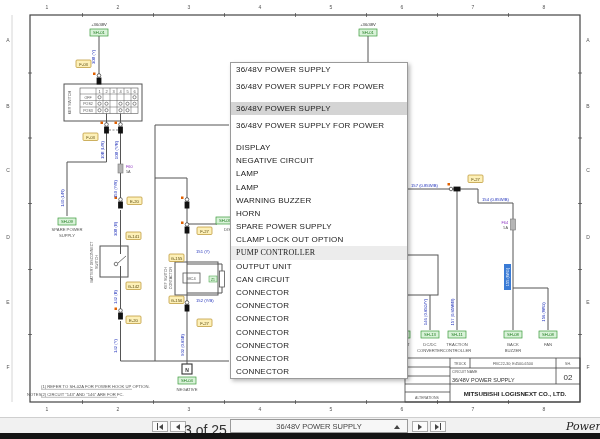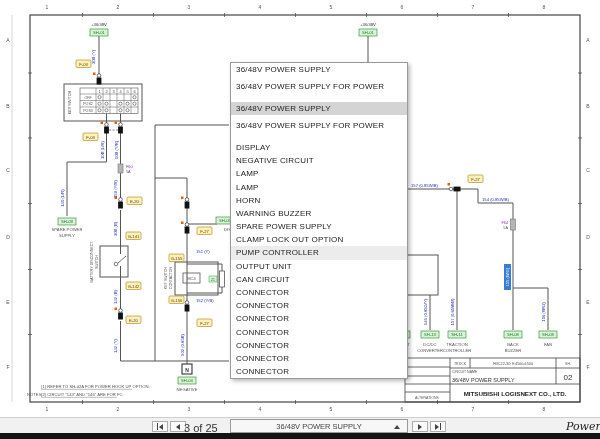--- a/index.html
+++ b/index.html
@@ -6,31 +6,31 @@
   #stage{position:relative;width:600px;height:439px;overflow:hidden;background:#ffffff;
          font-family:"Liberation Sans",sans-serif;}
   svg text{font-family:"Liberation Sans",sans-serif;}
   
   .menu{position:absolute;left:230px;top:62px;width:178px;background:#fff;
         border:1px solid #9a9a9a;box-shadow:2px 2px 4px rgba(0,0,0,.28);
         font-size:8px;color:#222;z-index:6;letter-spacing:.2px;box-sizing:border-box;}
   .mi{height:13.2px;line-height:13.2px;padding:0 14px 0 5px;white-space:nowrap;overflow:hidden;cursor:default;}
   .mi2{height:24px;line-height:18px;padding:1.8px 14px 0 5px;white-space:normal;overflow:hidden;cursor:default;}
   .sel{background:#d4d4d4;}
-  .hov{background:#ececec;}
+  .hov{background:#ececec;font-family:Liberation Serif, serif;}
   
   .toolbar{position:absolute;left:0;top:417px;width:600px;height:16px;background:#f1f1f1;
            border-top:1px solid #cfcfcf;z-index:4;}
   .tbtn{position:absolute;top:3px;width:16px;height:11px;background:#fbfbfb;border:1px solid #adadad;
         display:flex;align-items:center;justify-content:center;gap:1px;box-sizing:border-box;cursor:pointer;}
   .tri-l{width:0;height:0;border-top:3px solid transparent;border-bottom:3px solid transparent;border-right:4px solid #444;}
   .tri-r{width:0;height:0;border-top:3px solid transparent;border-bottom:3px solid transparent;border-left:4px solid #444;}
   .tri-u{width:0;height:0;border-left:3.5px solid transparent;border-right:3.5px solid transparent;border-bottom:4px solid #444;}
   .vbar{width:1.5px;height:7px;background:#444;}
-  .pagetext{position:absolute;left:184px;top:4px;font-size:11px;color:#333;}
+  .pagetext{position:absolute;left:184px;top:4px;font-size:14px;color:#333;}
   .sheetsel{position:absolute;left:230px;top:1px;width:178px;height:14px;background:#f7f7f7;
             border:1px solid #9a9a9a;box-sizing:border-box;display:flex;align-items:center;
             justify-content:center;font-size:7.5px;color:#444;cursor:pointer;}
   .sheetsel .tri-u{position:absolute;right:7px;top:5px;}
   .powered{position:absolute;left:566px;top:2px;font-family:"DejaVu Serif",serif;
            font-style:italic;font-size:11px;color:#222;white-space:nowrap;}
   .blackbar{position:absolute;left:0;top:433px;width:600px;height:6px;background:#141414;z-index:7;}
 </style>
 </head>
 <body>
@@ -371,22 +371,22 @@
 
   <div class="menu">
     <div class="mi">36/48V POWER SUPPLY</div>
     <div class="mi2">36/48V POWER SUPPLY FOR POWER HOOK UP OPTION</div>
     <div class="mi sel">36/48V POWER SUPPLY</div>
     <div class="mi2">36/48V POWER SUPPLY FOR POWER HOOK UP OPTION</div>
     <div class="mi">DISPLAY</div>
     <div class="mi">NEGATIVE CIRCUIT</div>
     <div class="mi">LAMP</div>
     <div class="mi">LAMP</div>
+    <div class="mi">WARNING BUZZER</div>
     <div class="mi">HORN</div>
-    <div class="mi">WARNING BUZZER</div>
     <div class="mi">SPARE POWER SUPPLY</div>
     <div class="mi">CLAMP LOCK OUT OPTION</div>
     <div class="mi hov">PUMP CONTROLLER</div>
     <div class="mi">OUTPUT UNIT</div>
     <div class="mi">CAN CIRCUIT</div>
     <div class="mi">CONNECTOR</div>
     <div class="mi">CONNECTOR</div>
     <div class="mi">CONNECTOR</div>
     <div class="mi">CONNECTOR</div>
     <div class="mi">CONNECTOR</div>

